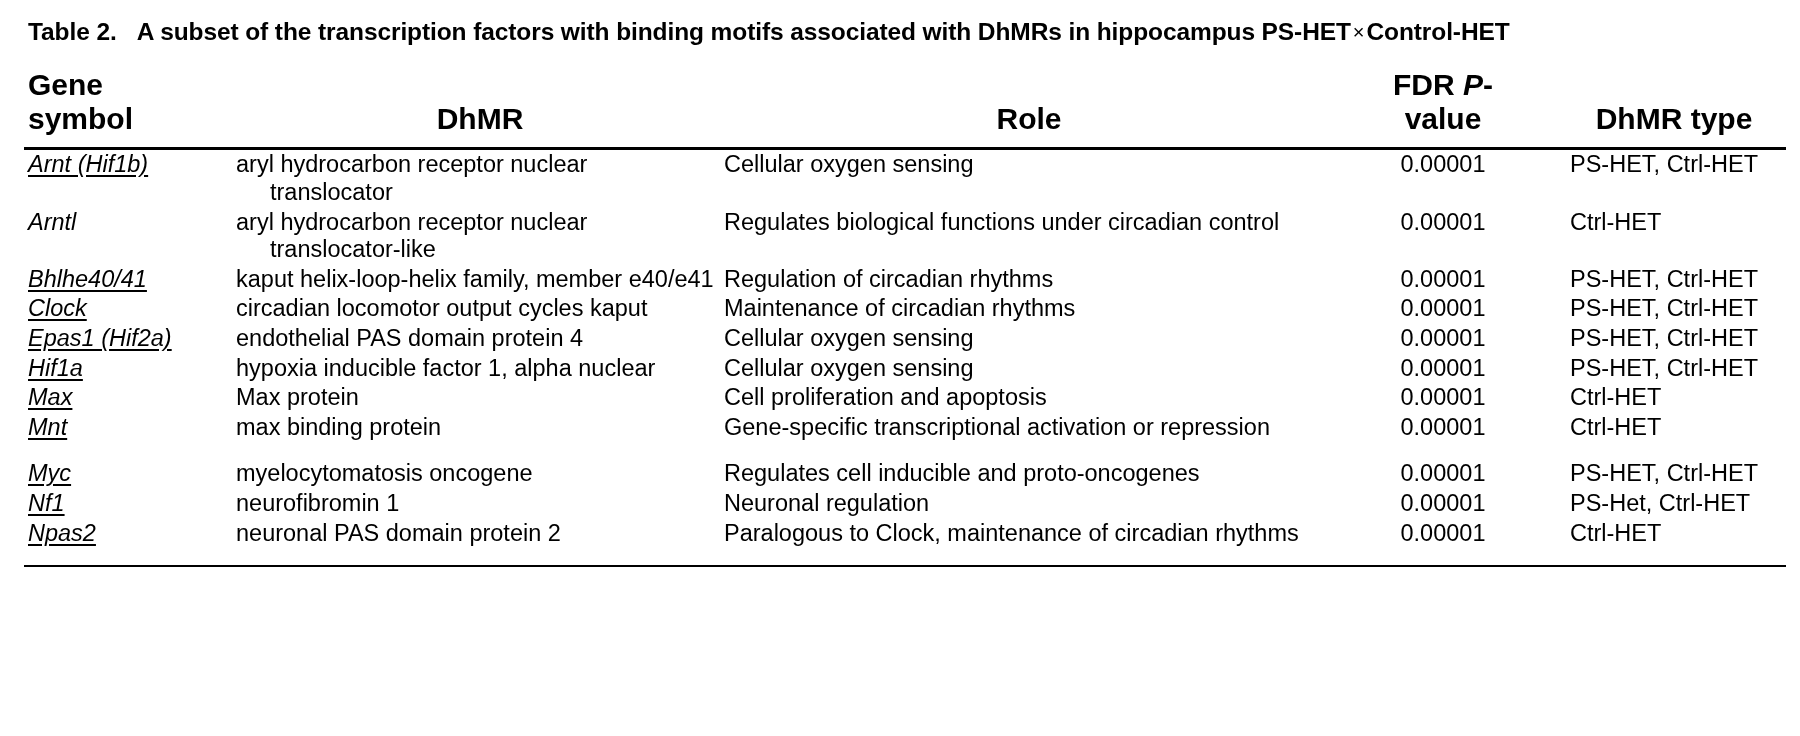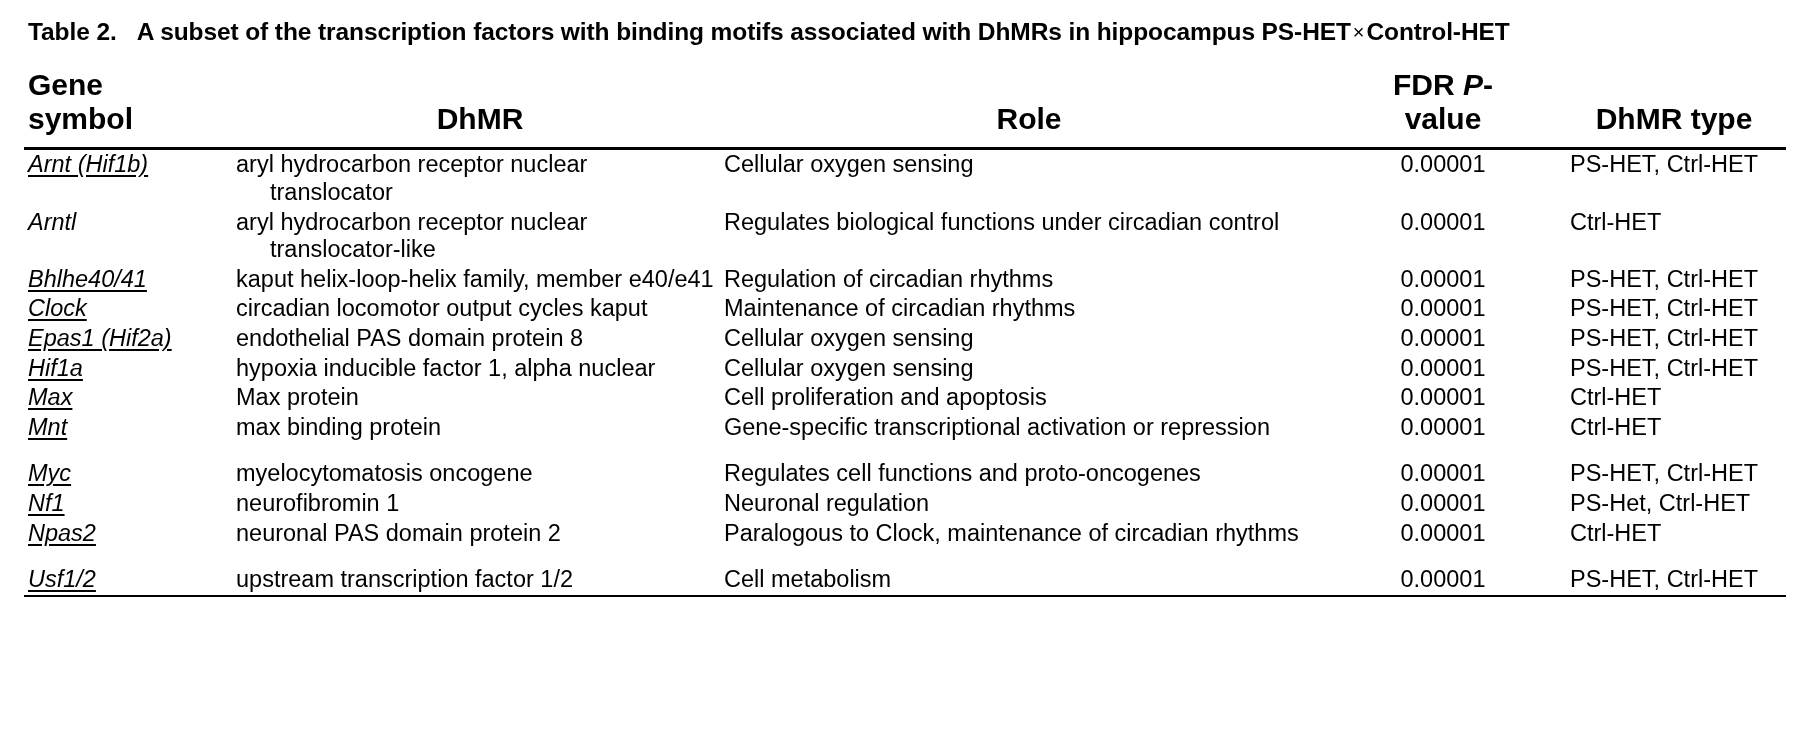--- a/index.html
+++ b/index.html
@@ -208,21 +208,21 @@
           </td>
           <td class="d-role">
             <span class="hang-role">Maintenance of circadian rhythms</span>
           </td>
           <td class="d-fdr">0.00001</td>
           <td class="d-type">PS-HET, Ctrl-HET</td>
         </tr>
         <tr class="data-row">
           <td class="d-gene"><span class="ul">Epas1 (Hif2a)</span></td>
           <td class="d-name">
-            <span class="hang">endothelial PAS domain protein 8</span>
+            <span class="hang">endothelial PAS domain protein 4</span>
           </td>
           <td class="d-role">
             <span class="hang-role">Cellular oxygen sensing</span>
           </td>
           <td class="d-fdr">0.00001</td>
           <td class="d-type">PS-HET, Ctrl-HET</td>
         </tr>
         <tr class="data-row">
           <td class="d-gene"><span class="ul">Hif1a</span></td>
           <td class="d-name">
@@ -258,21 +258,21 @@
         </tr>
         <tr class="r-spacer">
           <td colspan="5"></td>
         </tr>
         <tr class="data-row">
           <td class="d-gene"><span class="ul">Myc</span></td>
           <td class="d-name">
             <span class="hang">myelocytomatosis oncogene</span>
           </td>
           <td class="d-role">
-            <span class="hang-role">Regulates cell functions and proto-oncogenes</span>
+            <span class="hang-role">Regulates cell inducible and proto-oncogenes</span>
           </td>
           <td class="d-fdr">0.00001</td>
           <td class="d-type">PS-HET, Ctrl-HET</td>
         </tr>
         <tr class="data-row">
           <td class="d-gene"><span class="ul">Nf1</span></td>
           <td class="d-name">
             <span class="hang">neurofibromin 1</span>
           </td>
           <td class="d-role">
@@ -288,30 +288,19 @@
           </td>
           <td class="d-role">
             <span class="hang-role">Paralogous to Clock, maintenance of circadian rhythms</span>
           </td>
           <td class="d-fdr">0.00001</td>
           <td class="d-type">Ctrl-HET</td>
         </tr>
         <tr class="r-spacer">
           <td colspan="5"></td>
         </tr>
-        <tr class="data-row">
-          <td class="d-gene"><span class="ul">Usf1/2</span></td>
-          <td class="d-name">
-            <span class="hang">upstream transcription factor 1/2</span>
-          </td>
-          <td class="d-role">
-            <span class="hang-role">Cell metabolism</span>
-          </td>
-          <td class="d-fdr">0.00001</td>
-          <td class="d-type">PS-HET, Ctrl-HET</td>
-        </tr>
       </tbody>
   </table>
 
   <div class="rule-thin"></div>
 
 
 </div>
 
 </body></html>

